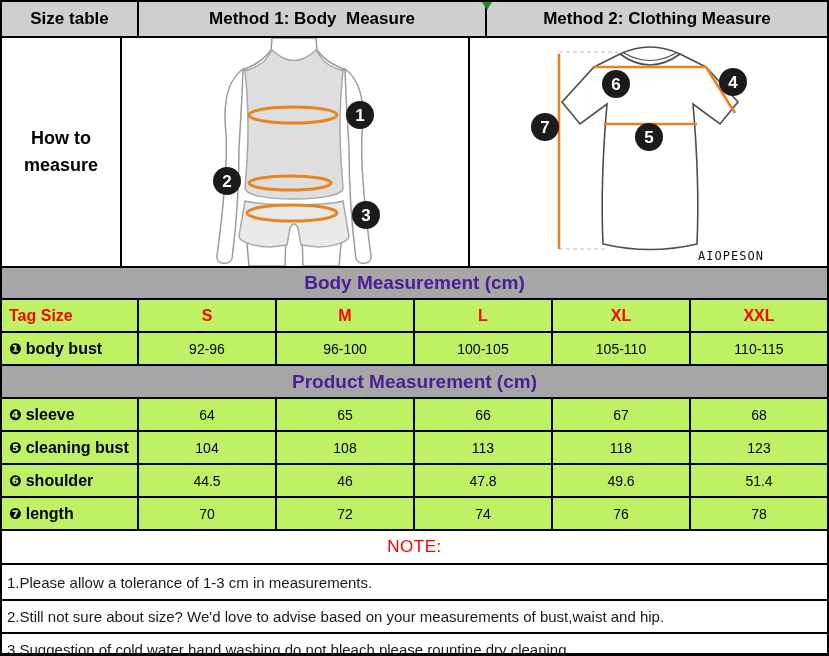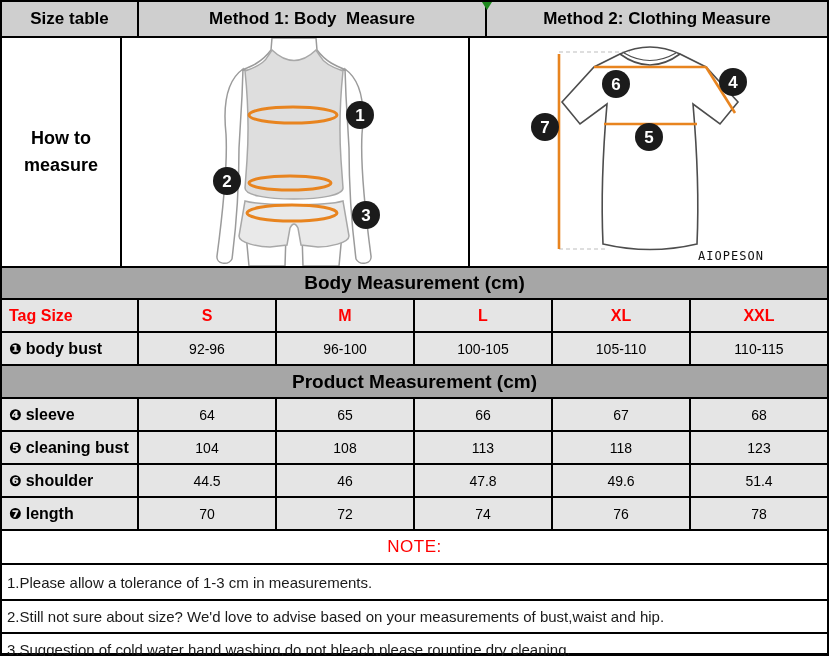--- a/index.html
+++ b/index.html
@@ -10,21 +10,21 @@
     overflow:hidden;
   }
   .sheet {
     position:relative;
     width:829px; height:656px;
     background:#fff;
     border:2px solid #000;
     border-bottom:3px solid #000;
   }
   
-  .trow { display:flex; width:825px; border-bottom:2px solid #000; background:#e5e5e5; }
+  .trow { display:flex; width:825px; border-bottom:2px solid #000; background:#bef264; }
   .cell { display:flex; align-items:center; justify-content:center; }
   .c-label { width:137px; border-right:2px solid #000; justify-content:flex-start; padding-left:7px; }
   .c-val { flex:1; border-right:2px solid #000; }
   .c-val:last-child { border-right:none; }
 
   
   .top-header { height:36px; background:#cfcfcf; font-weight:bold; font-size:17px; color:#000; }
   .top-header .cell { white-space:pre; }
   .th-c1 { width:137px; border-right:2px solid #000; }
   .th-c2 { width:348px; border-right:2px solid #000; }
@@ -33,21 +33,21 @@
   
   .measure-row { height:230px; border-bottom:2px solid #000; display:flex; width:825px; }
   .measure-label { width:120px; border-right:2px solid #000; display:flex; align-items:center; justify-content:center;
                    text-align:center; font-weight:bold; font-size:18px; line-height:1.5; }
   .measure-img-body { width:348px; border-right:2px solid #000; position:relative; background:#fff; }
   .measure-img-shirt { width:340px; position:relative; background:#fff; }
 
   
   .section-header { height:33px; background:#a6a6a6; border-bottom:2px solid #000;
                     display:flex; align-items:center; justify-content:center;
-                    font-weight:bold; font-size:19px; color:#000000; width:825px; }
+                    font-weight:bold; font-size:19px; color:#4c1d95; width:825px; }
   .section-header.first { height:32px; }
 
   
   .h33 { height:33px; }
   .red-bold { color:#ff0000; font-weight:bold; font-size:16px; }
   .row-label { font-weight:bold; font-size:16px; color:#000; }
   .row-label .marker { font-family:"DejaVu Sans", sans-serif; font-size:15px; margin-right:4px; }
   .val-text { font-size:14px; color:#000; }
 
   

